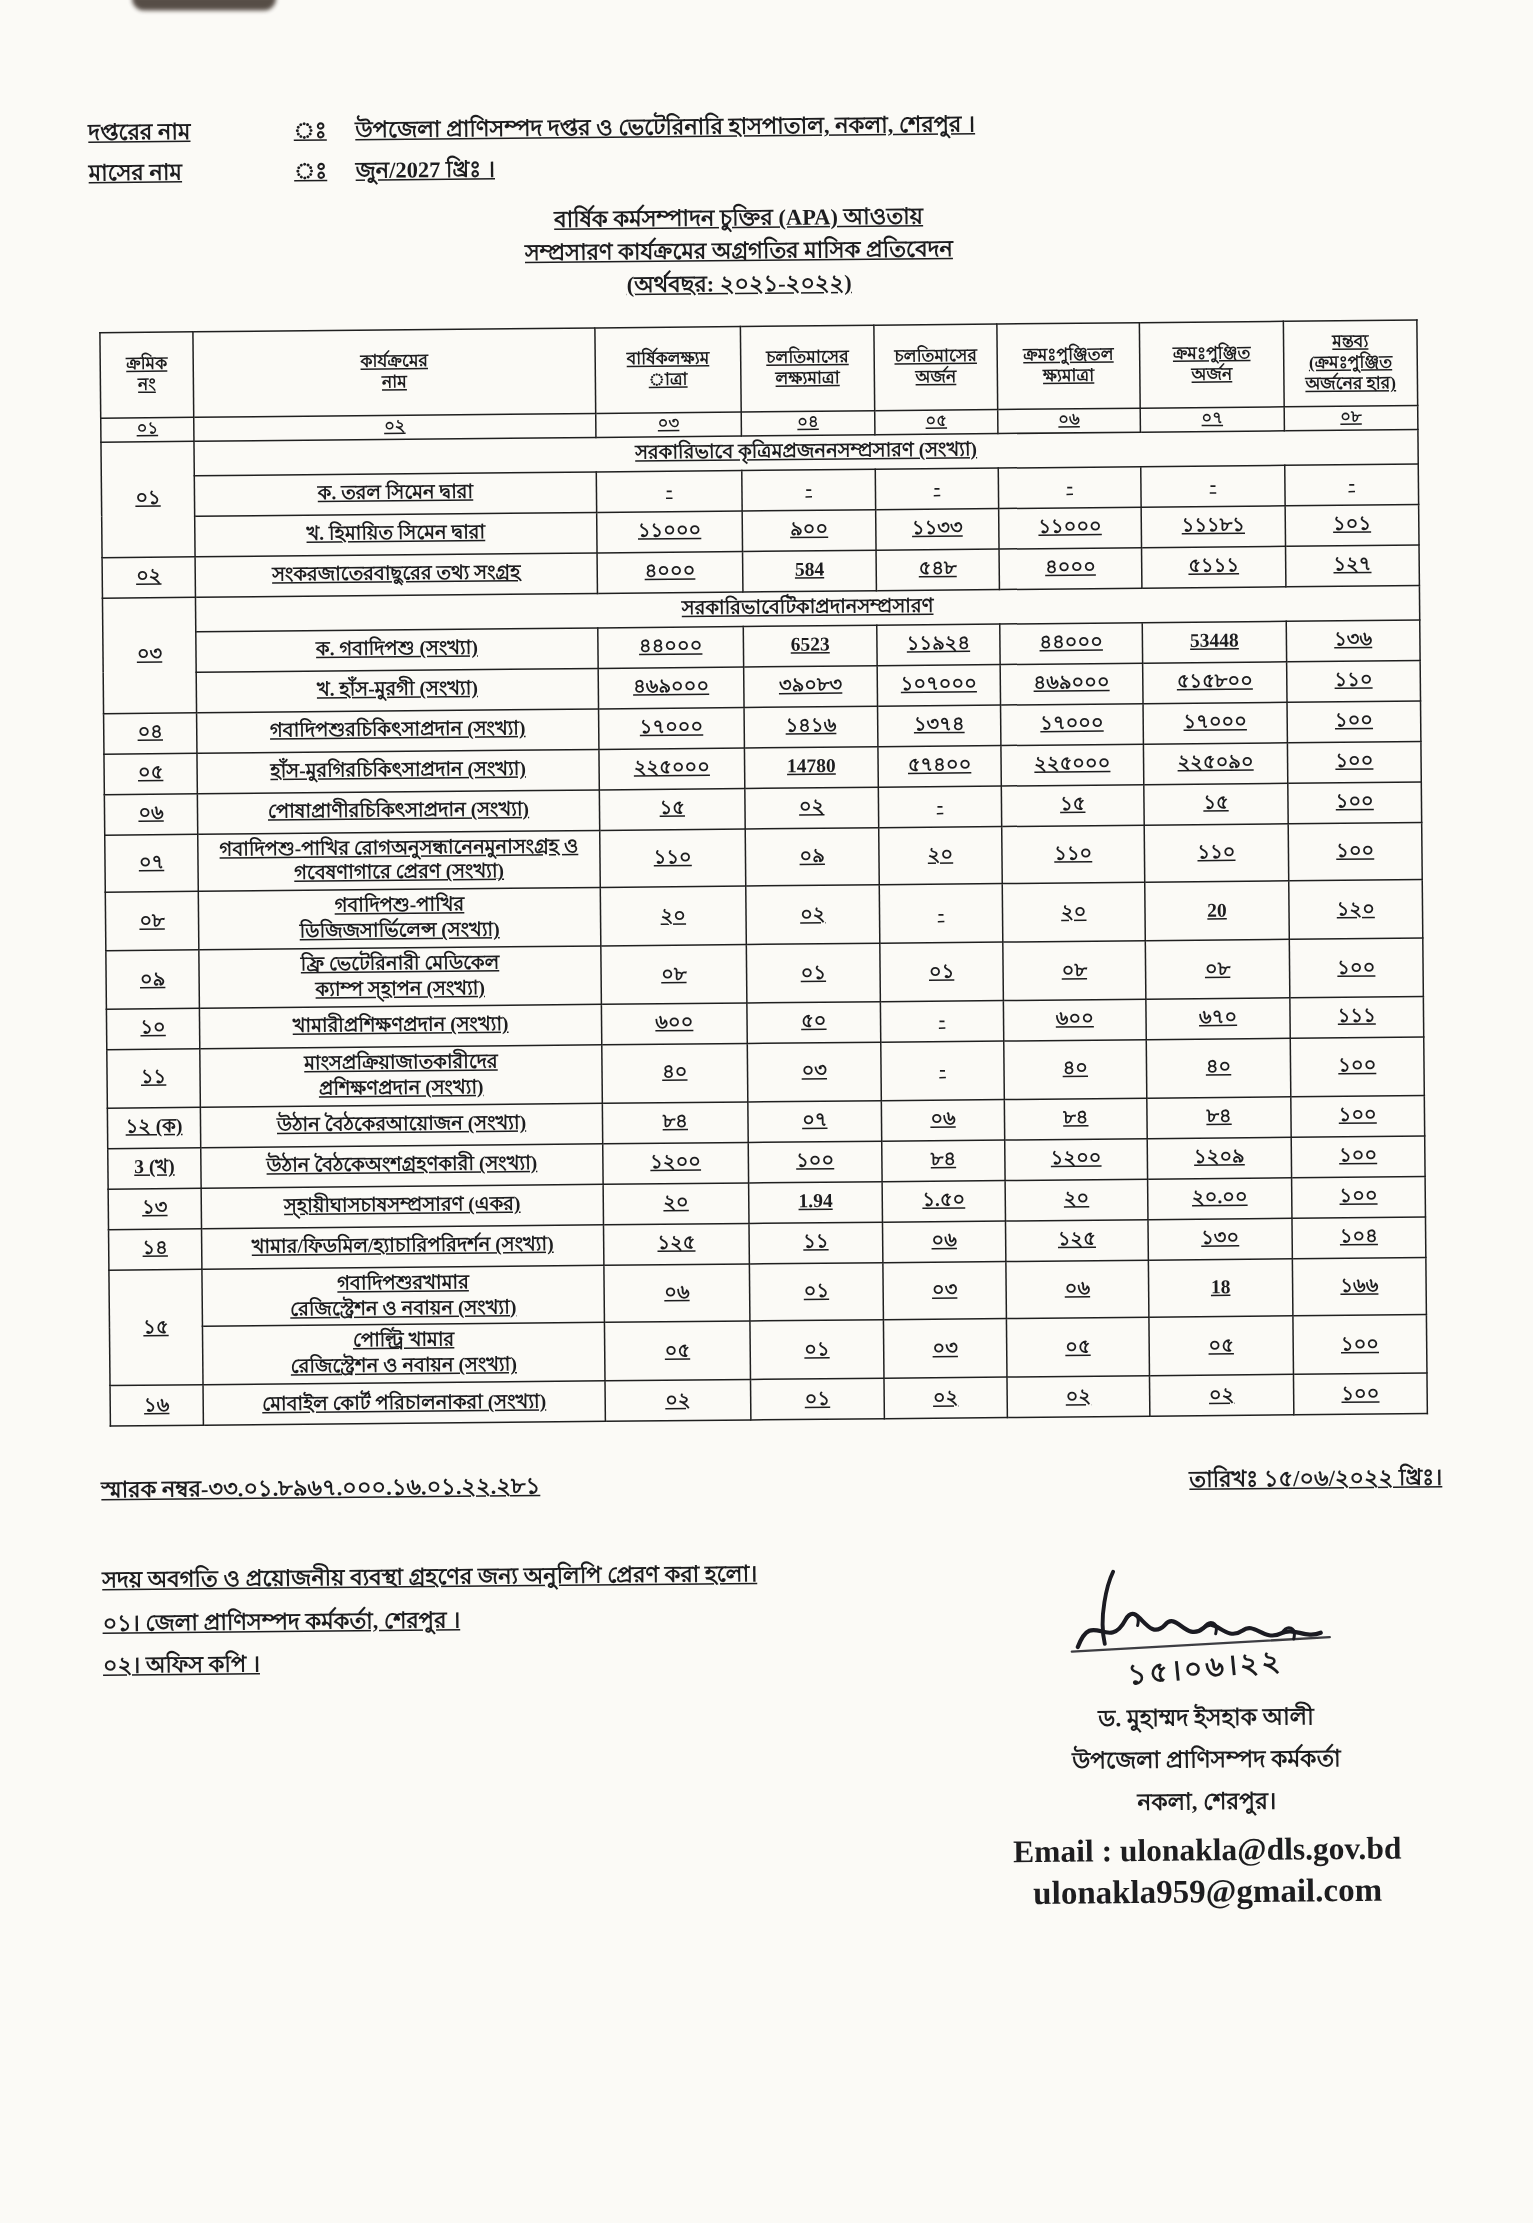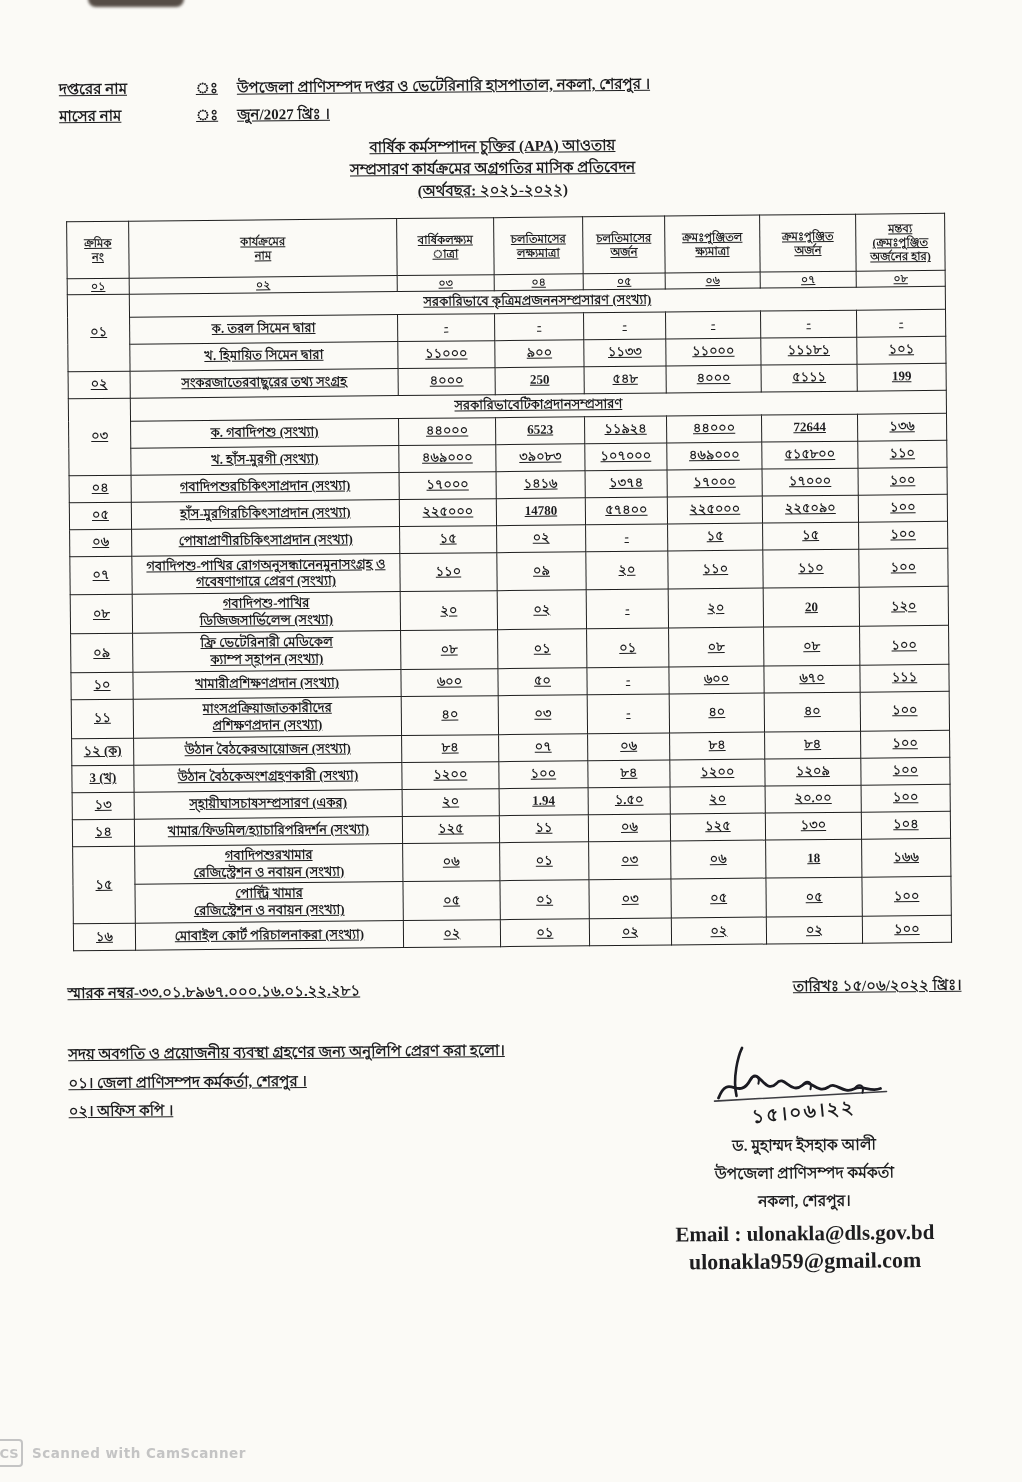--- a/index.html
+++ b/index.html
@@ -177,37 +177,37 @@
             <td class="c-val">৯০০</td>
             <td class="c-val">১১৩৩</td>
             <td class="c-val">১১০০০</td>
             <td class="c-val">১১১৮১</td>
             <td class="c-val">১০১</td>
           </tr>
           <tr>
             <td class="c-serial" rowspan="1">০২</td>
             <td class="c-name">সংকরজাতেরবাছুরের তথ্য সংগ্রহ</td>
             <td class="c-val">৪০০০</td>
-            <td class="c-val">250</td>
+            <td class="c-val">584</td>
             <td class="c-val">৫৪৮</td>
             <td class="c-val">৪০০০</td>
             <td class="c-val">৫১১১</td>
-            <td class="c-val">199</td>
+            <td class="c-val">১২৭</td>
           </tr>
           <tr>
             <td class="c-serial" rowspan="3">০৩</td>
             <td class="c-group" colspan="7">সরকারিভাবেটিকাপ্রদানসম্প্রসারণ</td>
           </tr>
           <tr>
             <td class="c-name">ক. গবাদিপশু (সংখ্যা)</td>
             <td class="c-val">৪৪০০০</td>
             <td class="c-val">6523</td>
             <td class="c-val">১১৯২৪</td>
             <td class="c-val">৪৪০০০</td>
-            <td class="c-val">72644</td>
+            <td class="c-val">53448</td>
             <td class="c-val">১৩৬</td>
           </tr>
           <tr>
             <td class="c-name">খ. হাঁস-মুরগী (সংখ্যা)</td>
             <td class="c-val">৪৬৯০০০</td>
             <td class="c-val">৩৯০৮৩</td>
             <td class="c-val">১০৭০০০</td>
             <td class="c-val">৪৬৯০০০</td>
             <td class="c-val">৫১৫৮০০</td>
             <td class="c-val">১১০</td>
@@ -394,17 +394,13 @@
       <div class="sig-place">নকলা, শেরপুর।</div>
       <div class="sig-email">
         <span>Email :</span>
         <span>ulonakla@dls.gov.bd</span>
       </div>
       <div class="sig-email2">ulonakla959@gmail.com</div>
     </div>
 
   </div>
 
-  <div class="watermark">
-    <div class="cs-box">CS</div>
-    <div class="wm-text">Scanned with CamScanner</div>
-  </div>
 </div>
 
 </body></html>

